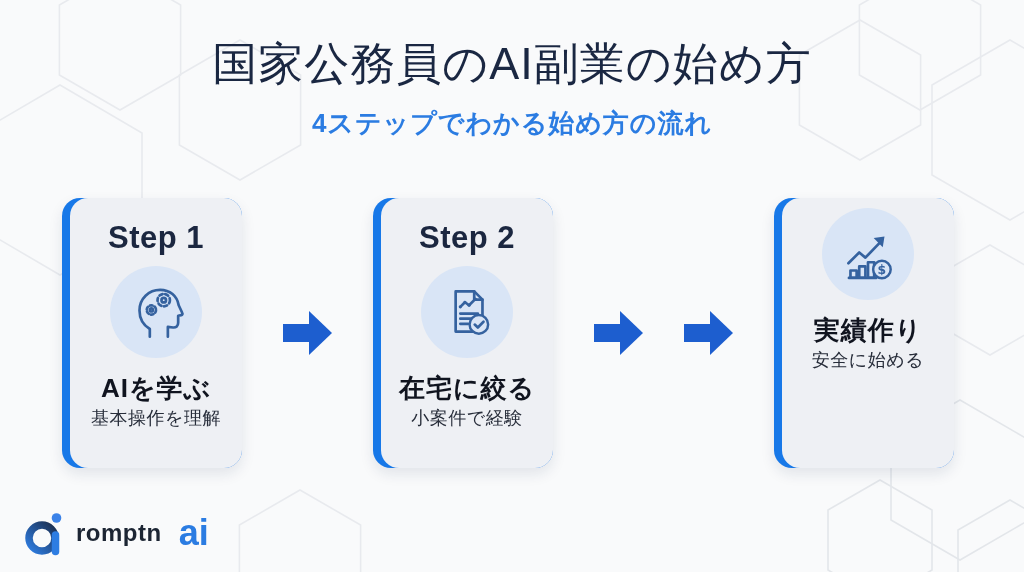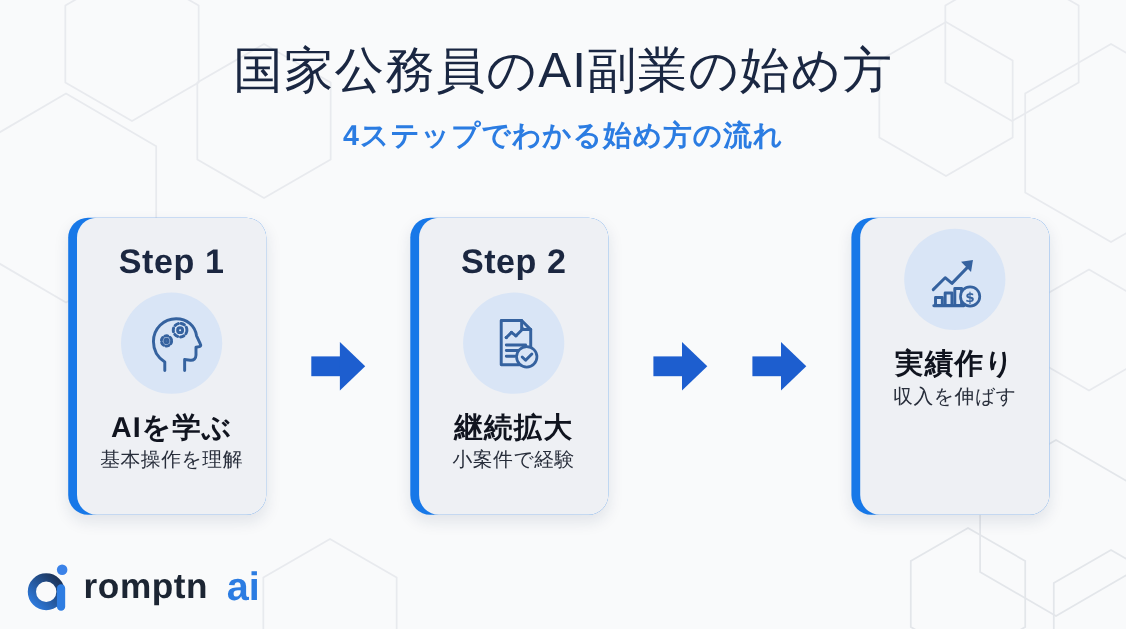--- a/index.html
+++ b/index.html
@@ -78,21 +78,21 @@
     position:absolute;left:26px;top:0;width:0;height:0;
     border-top:22px solid transparent;
     border-bottom:22px solid transparent;
     border-left:23px solid var(--arrow-blue);
   }
   .logo{
     position:absolute;left:24px;top:508px;height:50px;
     display:flex;align-items:center;gap:10px;
   }
   .logo-mark{width:42px;height:50px;}
-  .logo-text{font-size:32px;font-weight:bold;color:#1c2533;letter-spacing:0.5px;text-align:right;}
+  .logo-text{font-size:24px;font-weight:bold;color:#1c2533;letter-spacing:0.5px;text-align:right;}
   .logo-suffix{font-size:36px;font-weight:bold;color:var(--blue);margin-left:7px;}
   .stroke-icon{fill:none;stroke:var(--icon-stroke);stroke-width:2.6;
     stroke-linecap:round;stroke-linejoin:round;}
 </style>
 </head>
 <body>
 
 <svg class="bg-pattern" viewBox="0 0 1024 572" fill="none" stroke="#e8eaee" stroke-width="1.6">
   <polygon points="0,-70 60.6,-35 60.6,35 0,70 -60.6,35 -60.6,-35" transform="translate(120,40)"></polygon>
   <polygon points="0,-70 60.6,-35 60.6,35 0,70 -60.6,35 -60.6,-35" transform="translate(240,110)"></polygon>
@@ -146,21 +146,21 @@
           <polyline class="stroke-icon" points="25.5,27 30,22.5 34,25.5 40,19.5" stroke-width="2.2"></polyline>
           <circle cx="25.5" cy="27" r="1.5" fill="#35629f"></circle>
           <circle cx="30" cy="22.5" r="1.5" fill="#35629f"></circle>
           <circle cx="34" cy="25.5" r="1.5" fill="#35629f"></circle>
           <circle cx="40" cy="19.5" r="1.5" fill="#35629f"></circle>
           <path class="stroke-icon" d="M25.5 33.5 H42.5 M25.5 38.5 H42.5 M25.5 43.5 H33" stroke-width="2.2"></path>
           <circle cx="43.5" cy="44" r="9" fill="#d9e5f6" stroke="#35629f" stroke-width="2.4"></circle>
           <polyline class="stroke-icon" points="39.5,44.2 42.5,47 48,41.5" stroke-width="2.4"></polyline>
         </svg>
       </div>
-      <div class="card-heading">継続拡大</div>
+      <div class="card-heading">在宅に絞る</div>
       <div class="card-caption">小案件で経験</div>
     </div>
   </div>
 
   <div class="flow-arrow">
     <div class="shaft"></div>
       <div class="head"></div>
   </div>
 
 
@@ -177,21 +177,21 @@
           <polygon points="37.5,16.5 48,15 46.3,25.5" fill="#35629f"></polygon>
           <path class="stroke-icon" d="M13.5 55.2 H40" stroke-width="2.3"></path>
           <rect class="stroke-icon" x="15" y="48" width="6" height="7" stroke-width="2.2"></rect>
           <rect class="stroke-icon" x="23.5" y="44" width="6" height="11" stroke-width="2.2"></rect>
           <rect class="stroke-icon" x="32" y="40" width="6" height="15" stroke-width="2.2"></rect>
           <circle cx="45.5" cy="47" r="8.5" fill="#d9e5f6" stroke="#35629f" stroke-width="2.4"></circle>
           <text x="45.5" y="51.5" text-anchor="middle" font-size="12" font-weight="bold" fill="#35629f" font-family="DejaVu Sans, sans-serif">$</text>
         </svg>
       </div>
       <div class="card-heading">実績作り</div>
-      <div class="card-caption">収入を伸ばす</div>
+      <div class="card-caption">安全に始める</div>
     </div>
   </div>
 
 </div>
 
 <div class="logo">
   <svg class="logo-mark" viewBox="0 0 42 50">
     <defs>
       <linearGradient id="ringGrad" x1="0" y1="1" x2="1" y2="0">
         <stop offset="0" stop-color="#2e7de2"></stop>

